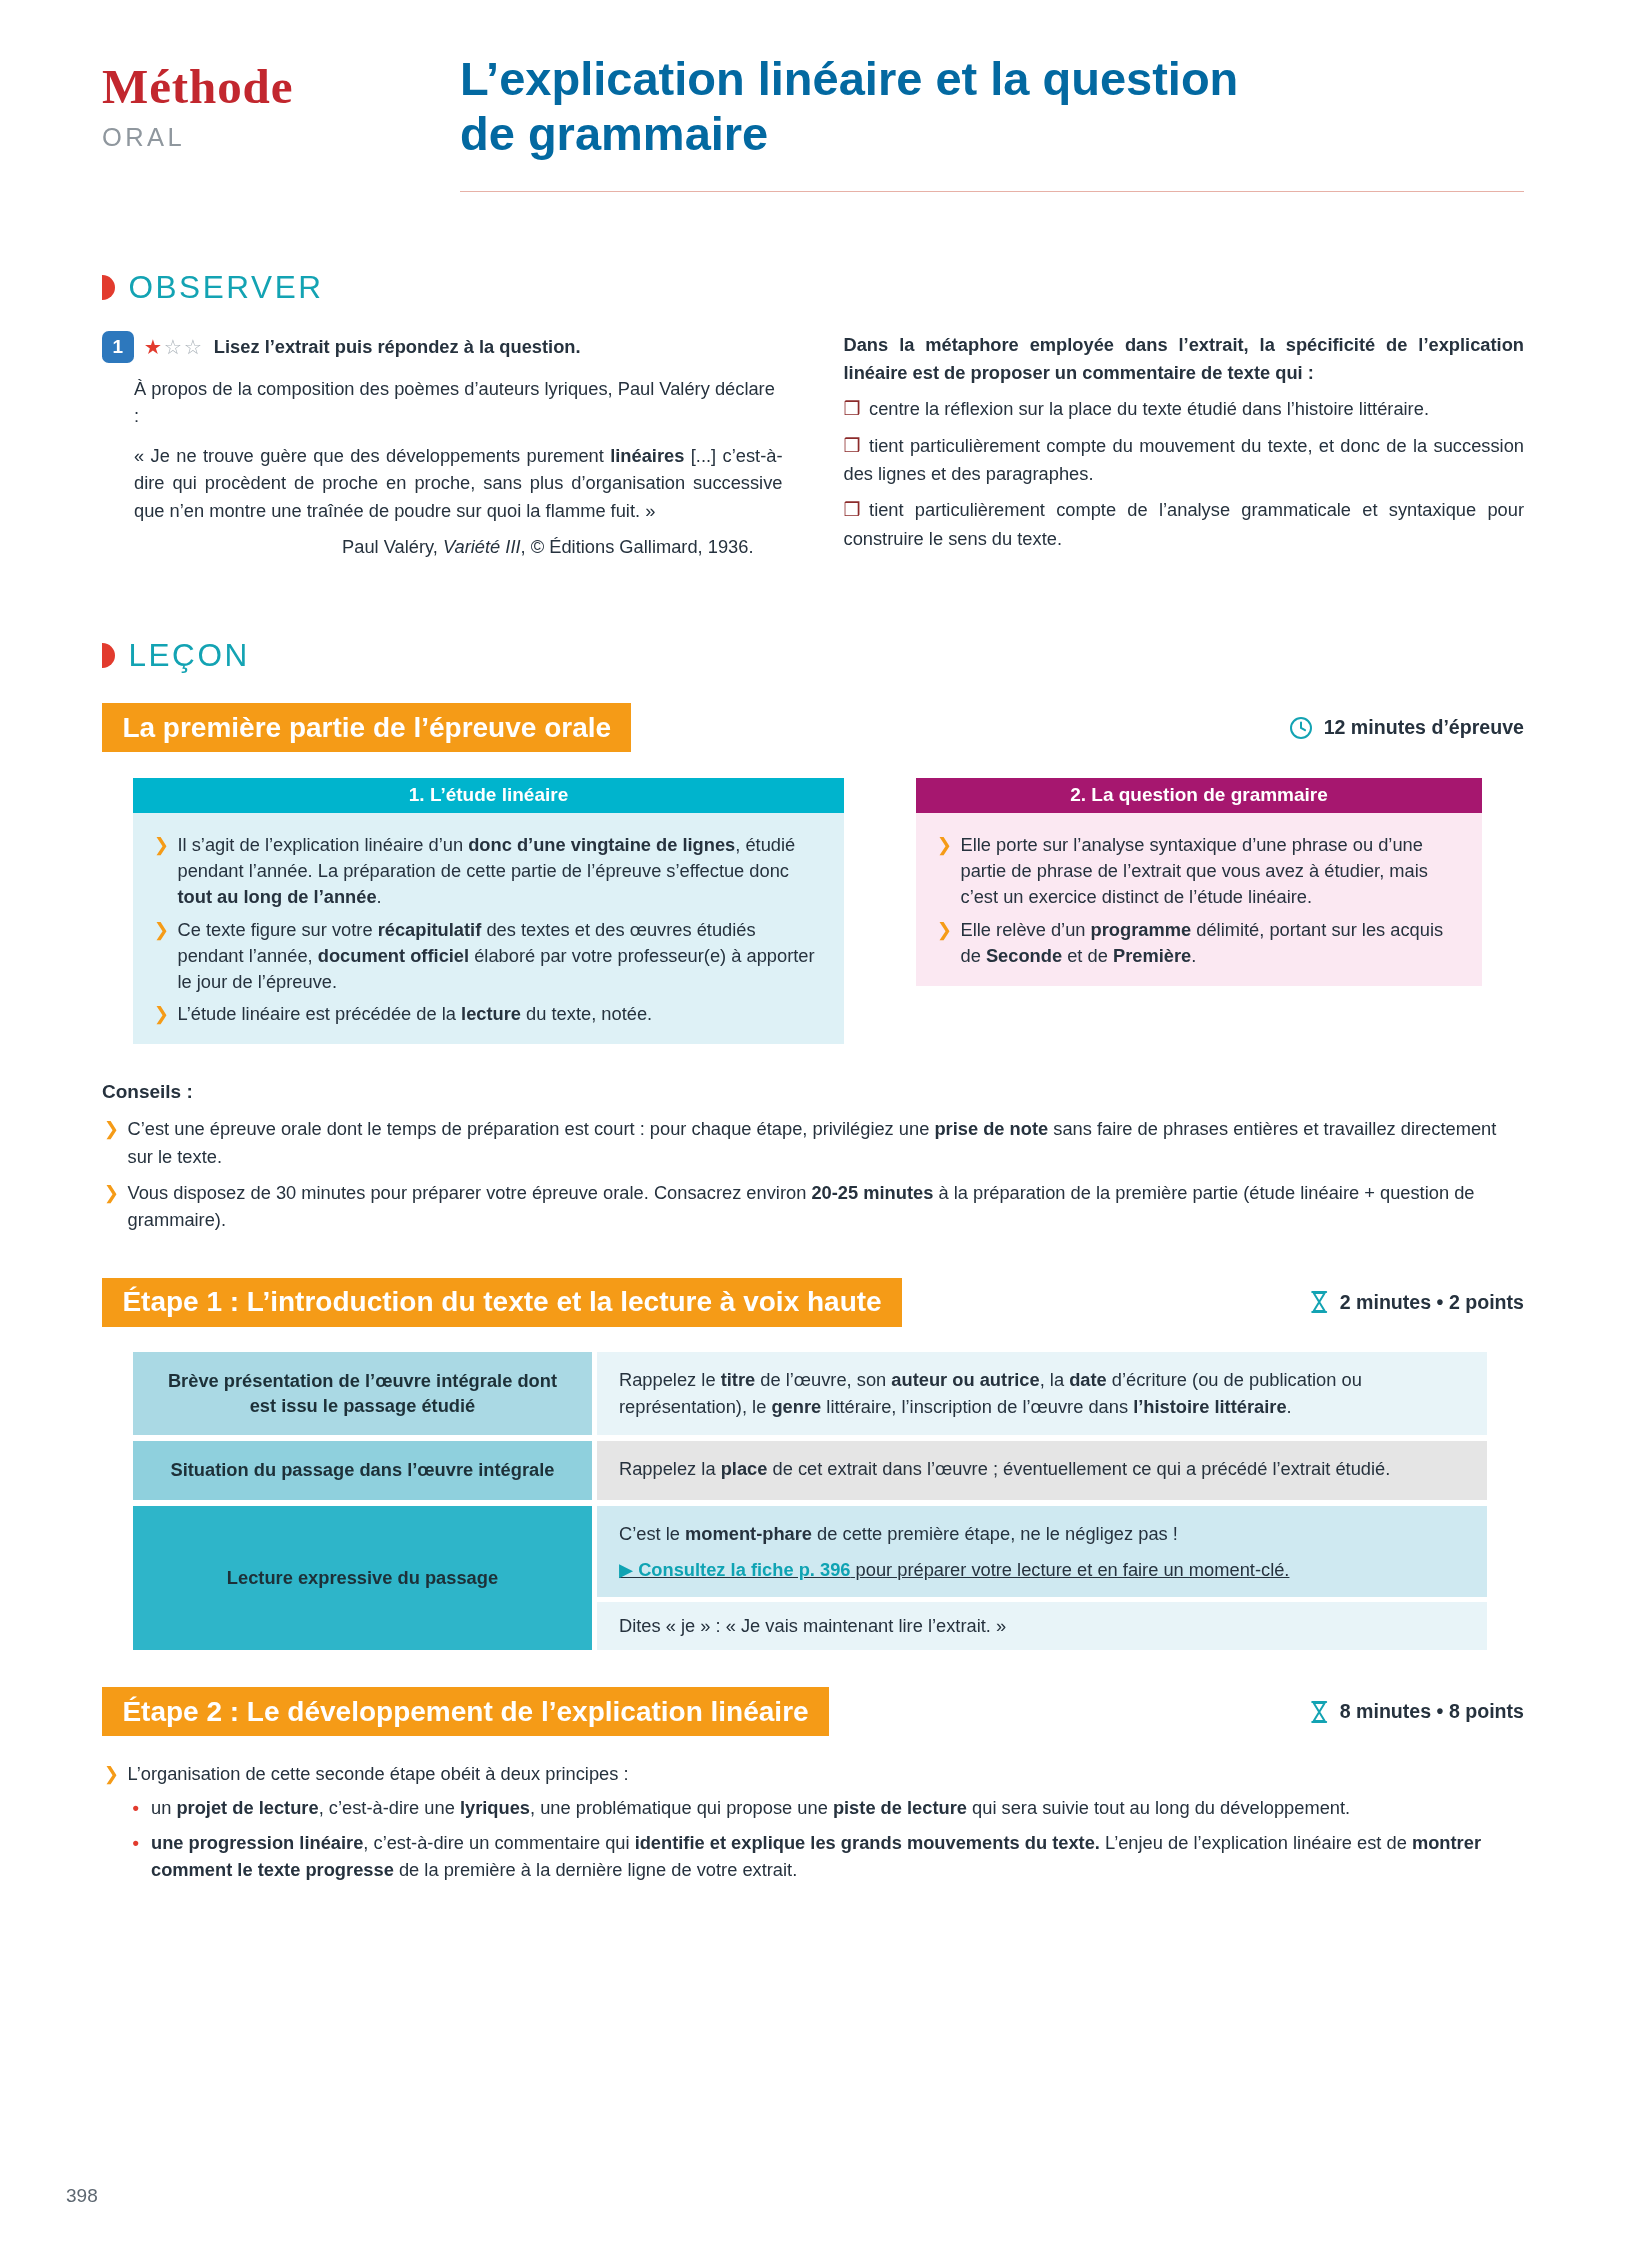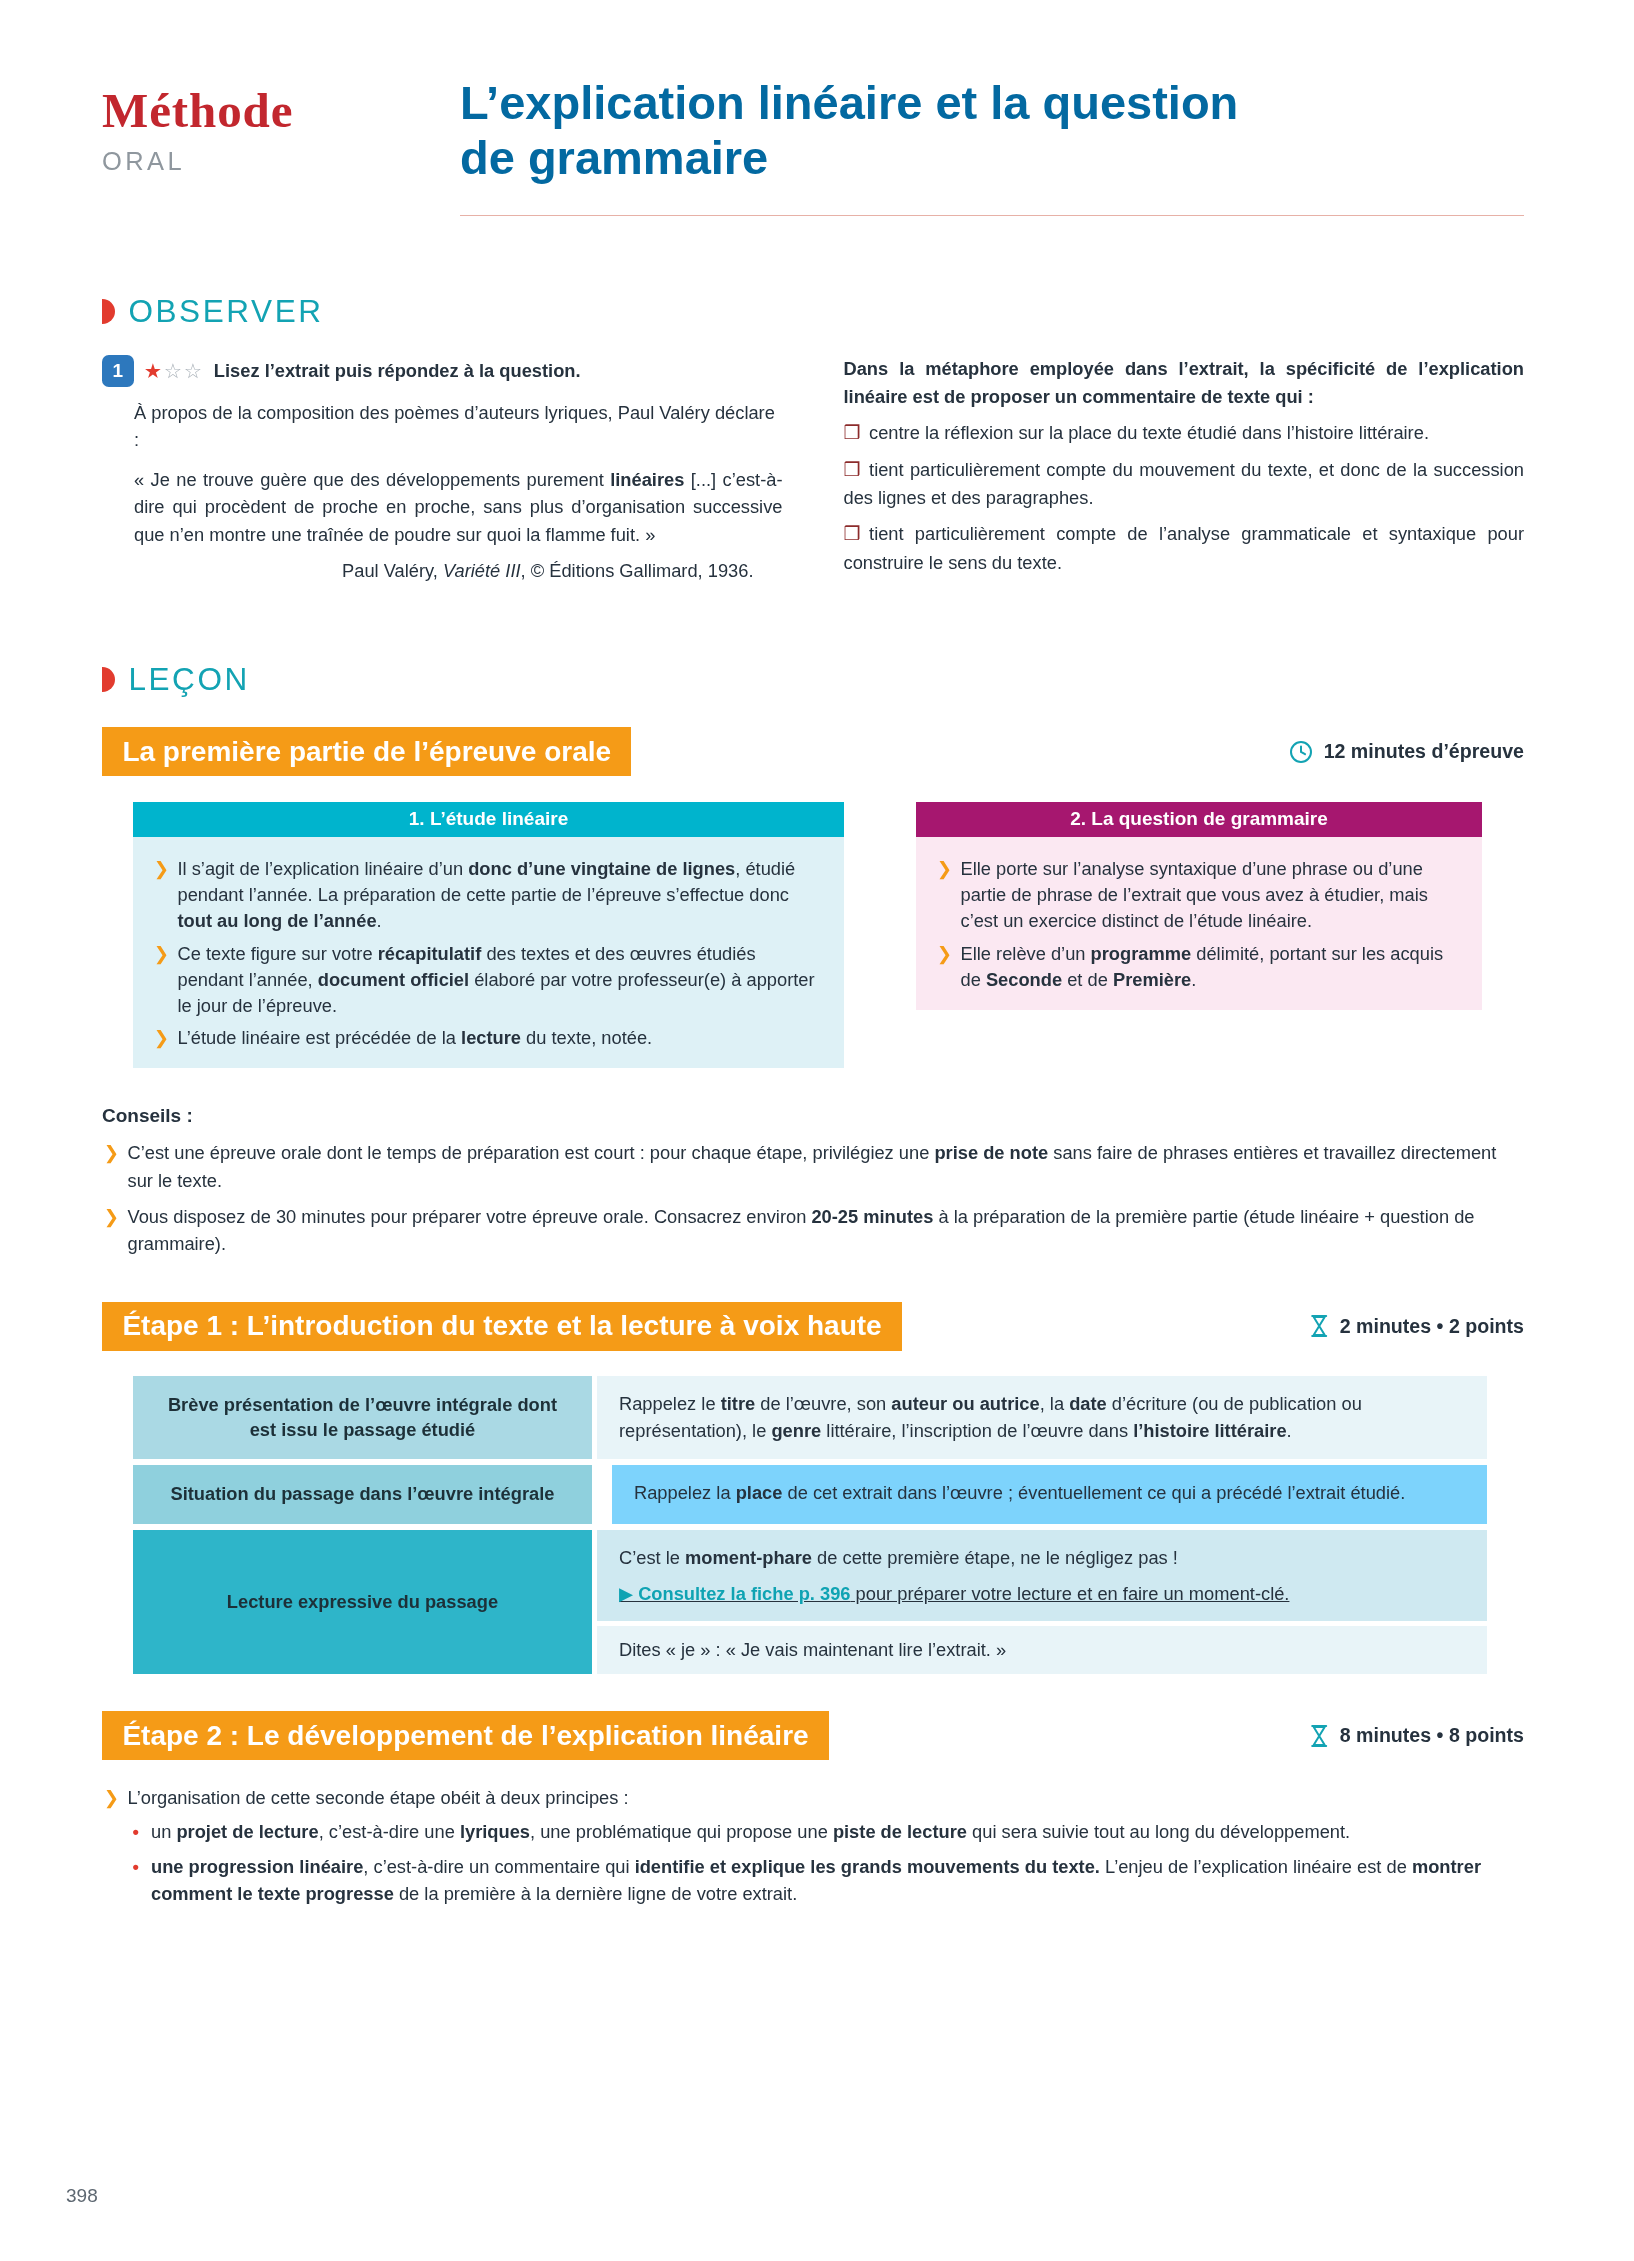--- a/index.html
+++ b/index.html
@@ -1,21 +1,21 @@
 <!DOCTYPE html>
 <html lang="fr" style="font-size:13.6px"><head>
 <meta charset="utf-8">
 <style>
   * { margin:0; padding:0; box-sizing:border-box; }
   html,body { background:#ffffff; }
   .page{
     width:1635px; height:2261px; position:relative; background:#ffffff;
     font-family:"Liberation Sans","DejaVu Sans",sans-serif; color:#26323e; overflow:hidden;
   }
-  .content{ padding:75px 111px 0 102px; }
+  .content{ padding:51px 111px 0 102px; }
 
   
   .page-header{ display:flex; align-items:flex-start; }
   .kicker-block{ width:358px; flex:none; padding-top:6.8px; }
   .kicker{ font-family:"Liberation Serif","DejaVu Serif",serif; font-weight:700; font-size:49px; color:#c2272e; letter-spacing:0.9px; }
   .kicker-sub{ font-size:25.5px; color:#8f979e; letter-spacing:3.4px; margin-top:8.5px; }
   .title-block{ flex:1; padding-bottom:29px; border-bottom:1.7px solid #e7b1a7; }
   .title-line{ font-size:47px; line-height:1.18; color:#0369a1; font-weight:700; }
 
   
@@ -67,21 +67,21 @@
   .mtable{ margin:25.5px 0 0 31px; width:1354px; font-size:18.3px; }
   .mrow{ display:grid; grid-template-columns:464px 1fr; margin-bottom:6px; }
   .mleft{ display:flex; align-items:center; justify-content:center; text-align:center; font-weight:700;
           padding:17px 34px; margin-right:5.1px; line-height:1.35; color:#1d3038; }
   .mleft.c1{ background:#aad9e4; }
   .mleft.c2{ background:#8fd0dd; }
   .mleft.c3{ background:#2eb5c9; }
   .mright{ padding:13.6px 22px; line-height:1.5; }
   .mright p{ margin:0; }
   .mright.r1{ background:#e8f4f8; }
-  .mright.r2{ background:#7dd3fc;margin-left:15px; }
+  .mright.r2{ background:#e5e5e5; }
   .mright-stack{ display:flex; flex-direction:column; gap:5.1px; }
   .mright.r3a{ background:#cfe9f1; flex:1; }
   .mright.r3a p + p{ margin-top:9px;text-decoration:underline; }
   .mright.r3b{ background:#e8f4f8; padding:10.2px 22px; }
 
   
   .etape2-content{ margin-top:24px; font-size:18.3px; line-height:1.5; }
   .etape2-content .li.sub{ margin-left:27px; padding-left:22px; }
   .dot{ position:absolute; left:3.4px; top:0; color:#e23b2e; font-weight:700; }
 

